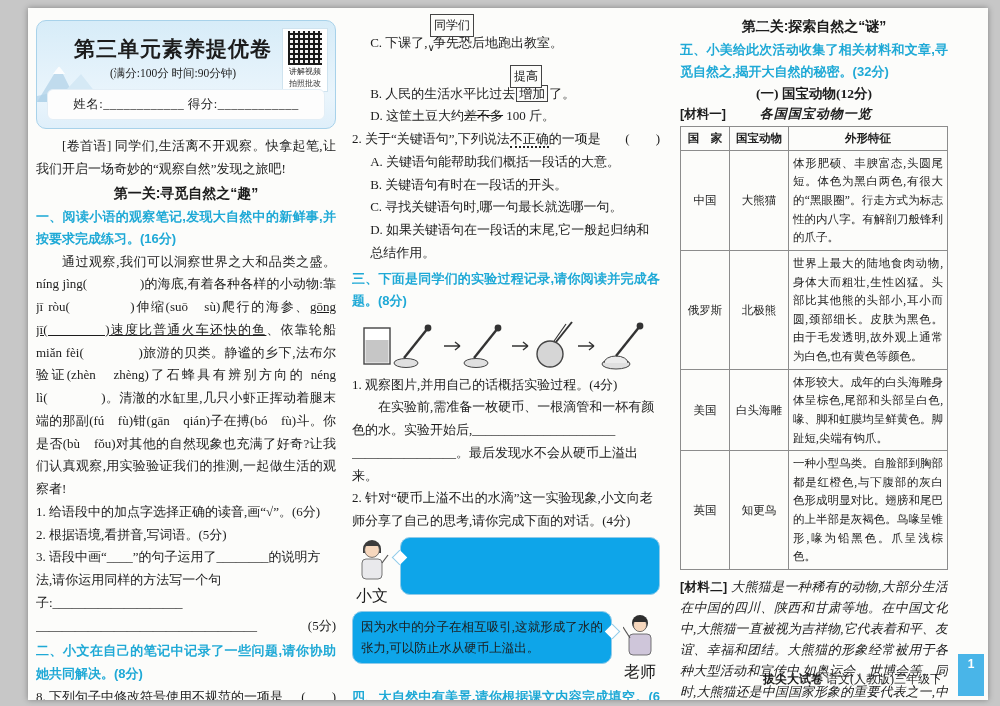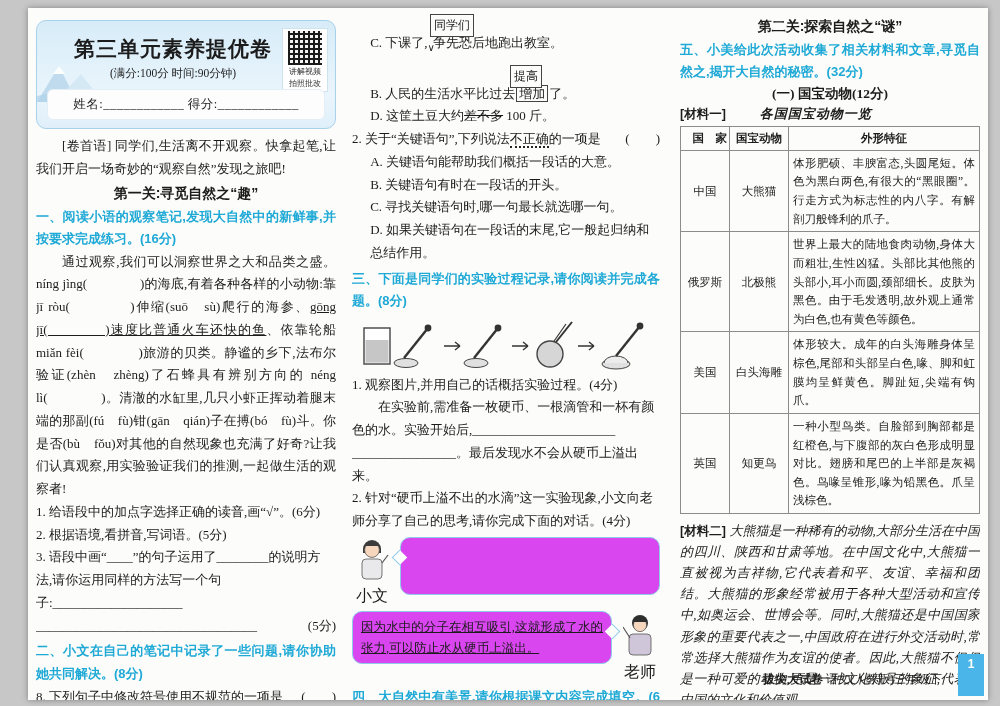--- a/index.html
+++ b/index.html
@@ -9,21 +9,21 @@
     font-family:"Liberation Serif","DejaVu Serif",serif;
     color:#1c1c1c;
   }
   .paper{
     position:absolute;left:28px;top:8px;width:960px;height:692px;
     background:#fcfcfa;box-shadow:0 0 6px rgba(0,0,0,.35);
   }
   .col{position:absolute;top:0;height:692px;overflow:hidden;}
   .col1{left:8px;width:300px;}
   .col2{left:324px;width:308px;}
-  .col3{left:652px;width:300px;}
+  .col3{left:652px;width:268px;}
 
   
   .hdr-box{
     position:relative;margin-top:12px;border:1px solid #a8d2ea;border-radius:10px;
     background:linear-gradient(180deg,#d7ecf8 0%,#eaf5fc 70%,#dfeffa 100%);
     padding:10px 10px 8px 10px;overflow:hidden;
   }
   .hdr-mountain{position:absolute;left:0;bottom:26px;width:90px;height:46px;opacity:.9;}
   .hdr-title{font-size:21px;font-weight:bold;text-align:center;letter-spacing:1px;margin:4px 36px 2px 10px;position:relative;}
   .hdr-sub{font-size:11.5px;text-align:center;margin:3px 36px 8px 10px;position:relative;}
@@ -53,21 +53,21 @@
   .corr-above{position:absolute;top:-18px;font-size:12px;border:1px solid #444;padding:0 3px;background:#fcfcfa;}
   .strike{text-decoration:line-through;}
   .caret{font-size:10px;vertical-align:-4px;letter-spacing:-2px;}
 
   
   .fig{display:block;margin:4px auto 2px;}
 
   
   .dlg-row{display:flex;align-items:flex-start;margin:4px 0 2px;}
   .dlg-avcol{width:40px;text-align:center;flex:0 0 40px;font-size:12px;}
-  .bubble{border:1.5px solid #8fcbe9;border-radius:10px;position:relative;background:#d946ef;text-decoration:underline;}
+  .bubble{border:1.5px solid #8fcbe9;border-radius:10px;position:relative;background:#0ea5e9;}
   .bubble-empty{flex:1;height:56px;margin-left:8px;}
   .bubble-empty:before{content:"";position:absolute;left:-7px;top:14px;width:10px;height:10px;background:#fff;
      border-left:1.5px solid #8fcbe9;border-bottom:1.5px solid #8fcbe9;transform:rotate(45deg);}
   .bubble-text{flex:1;margin-right:8px;padding:5px 8px;font-size:12.5px;line-height:1.65;text-align:justify;}
   .bubble-text:after{content:"";position:absolute;right:-7px;top:14px;width:10px;height:10px;background:#fff;
      border-right:1.5px solid #8fcbe9;border-top:1.5px solid #8fcbe9;transform:rotate(45deg);}
   .av-label{font-size:16px;margin-top:1px;}
 
   
   .part-title{font-size:13.5px;font-weight:bold;text-align:center;margin:2px 0;}
@@ -223,21 +223,21 @@
 
     <div class="sec-title">五、小美给此次活动收集了相关材料和文章,寻觅自然之,揭开大自然的秘密。(32分)</div>
 
     <div class="part-title">(一) 国宝动物(12分)</div>
 
     <div class="mat-row"><span class="mat-label">[材料一]</span><span class="tbl-title">各国国宝动物一览</span></div>
 
     <table class="tbl">
       <tbody>
           <tr>
-        <th style="width:44px;text-align:right;">国　家</th>
+        <th style="width:44px;">国　家</th>
         <th style="width:54px;">国宝动物</th>
         <th>外形特征</th>
       </tr>
       <tr>
         <td class="c">中国</td>
         <td class="c">大熊猫</td>
         <td class="desc">体形肥硕、丰腴富态,头圆尾短。体色为黑白两色,有很大的“黑眼圈”。行走方式为标志性的内八字。有解剖刀般锋利的爪子。</td>
       </tr>
       <tr>
         <td class="c">俄罗斯</td>

